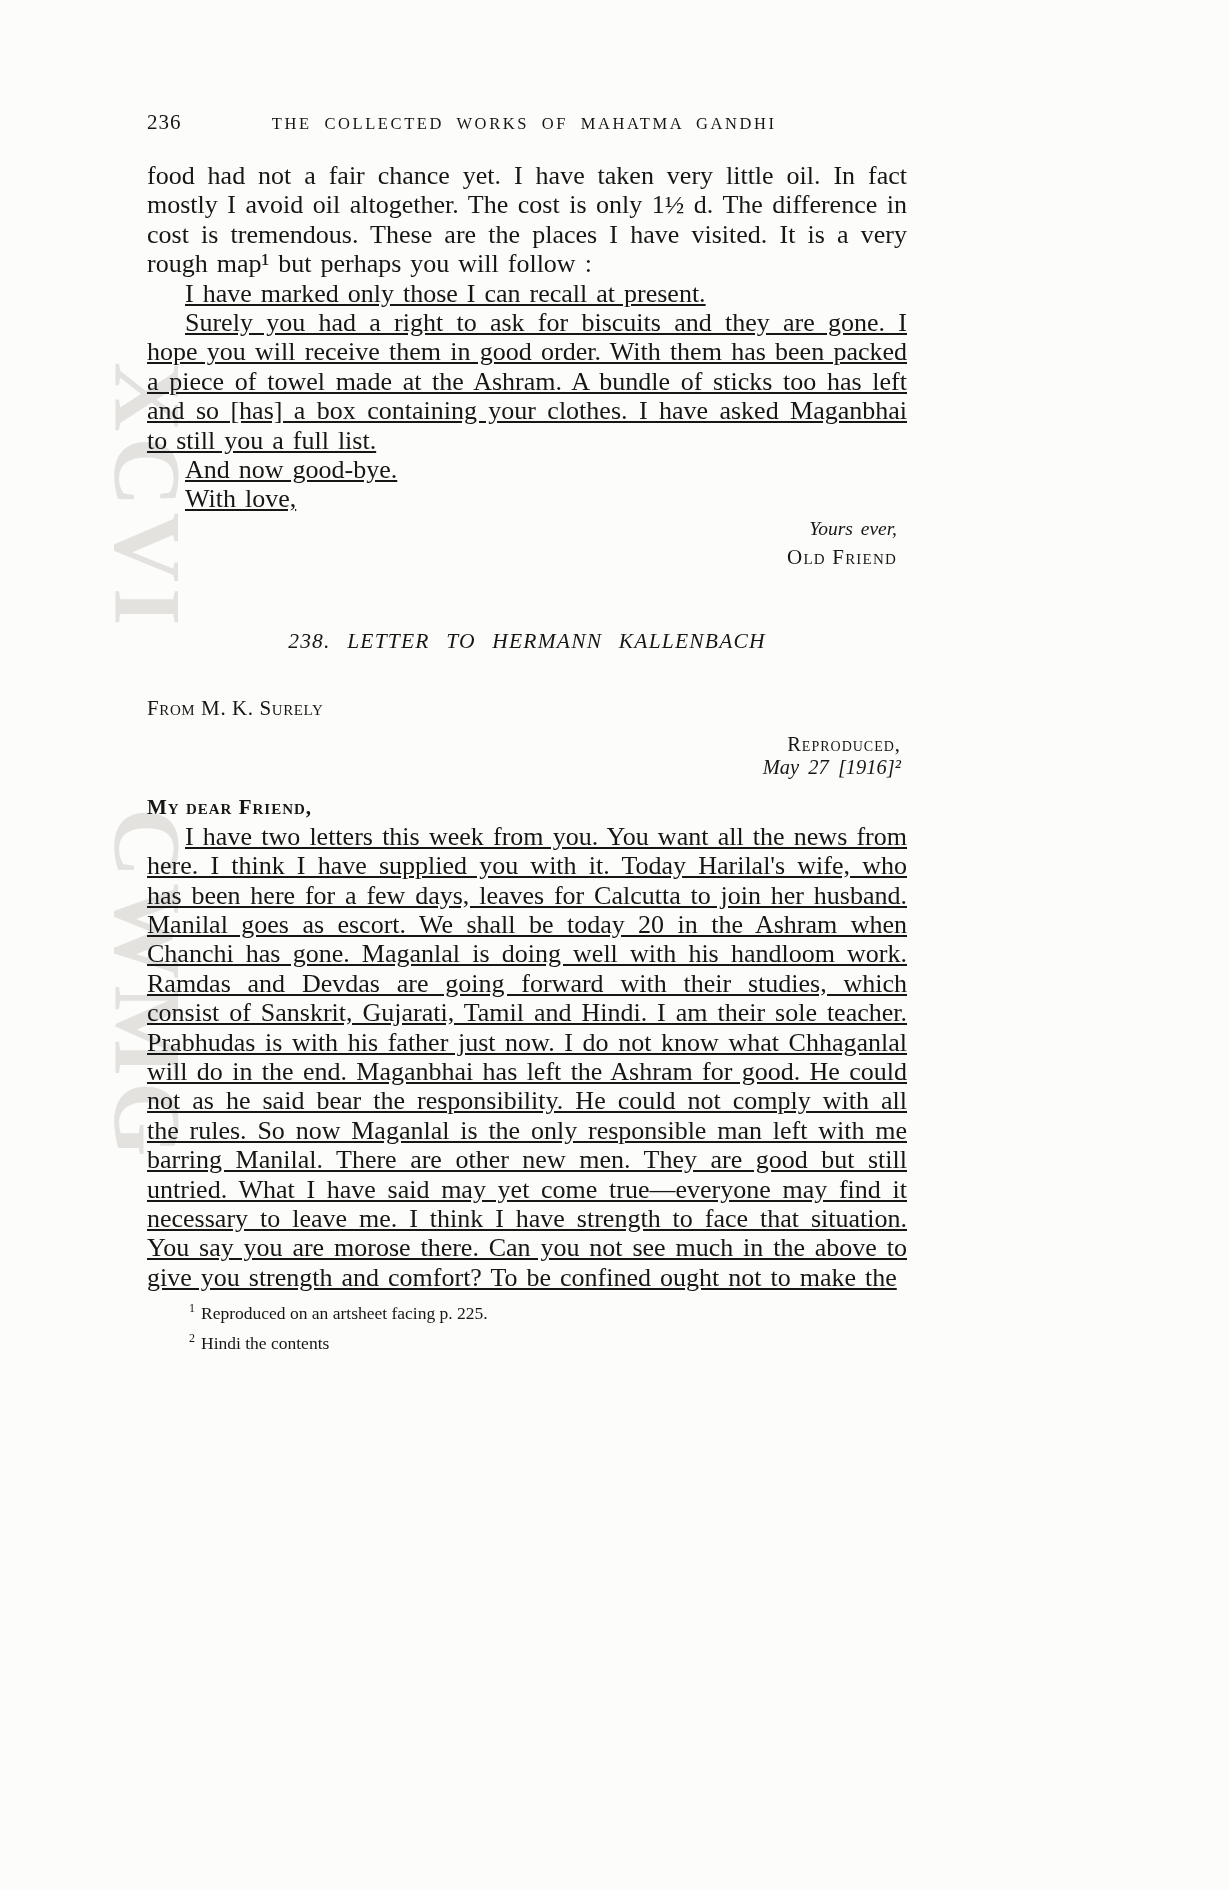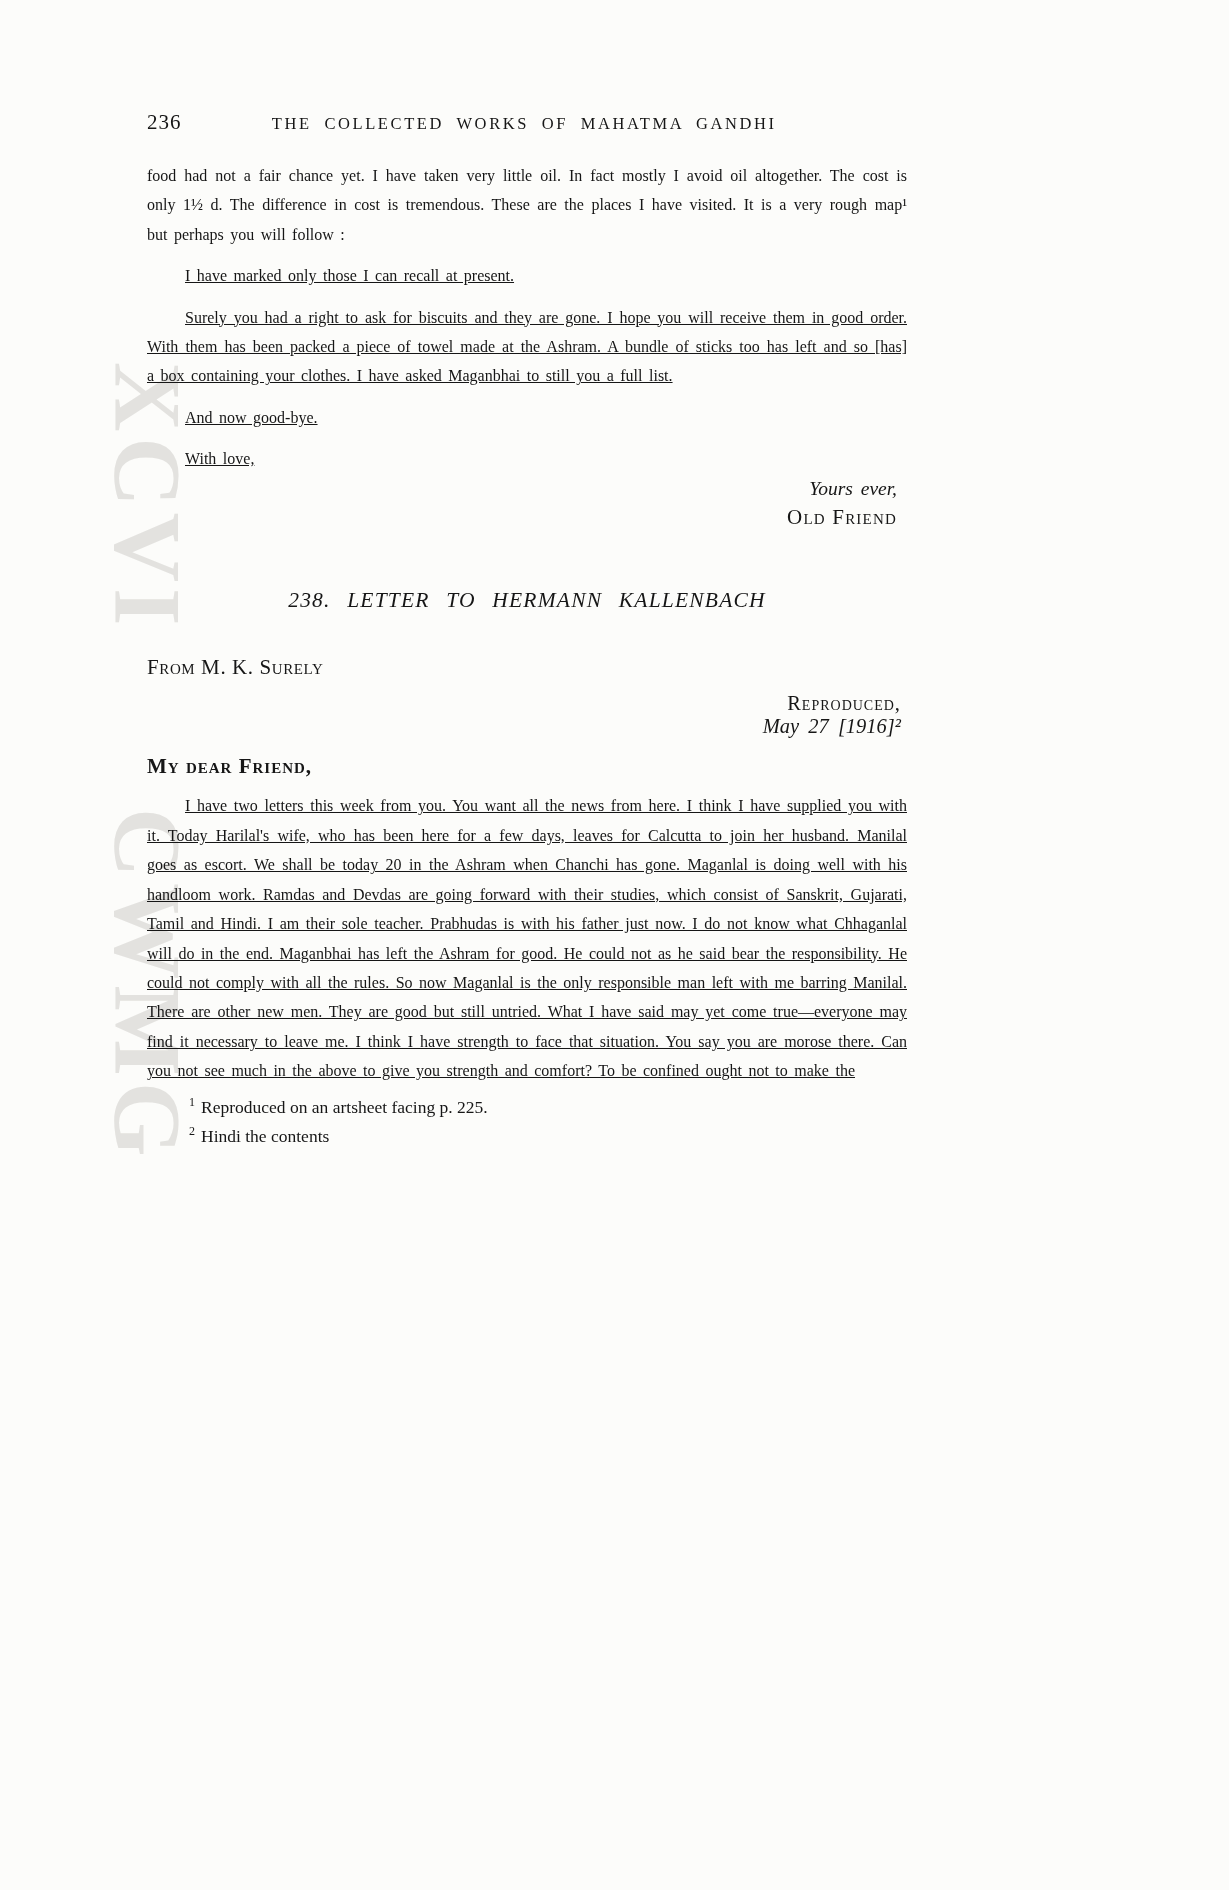--- a/index.html
+++ b/index.html
@@ -48,25 +48,24 @@
   .page-num { font-size:21px; letter-spacing:1px; }
   .running-title {
     flex:1;
     text-align:center;
     font-size:16.5px;
     letter-spacing:2.6px;
     word-spacing:6px;
     padding-right:40px;
   }
   p.body-line {
-    font-size:16px;
+    font-size:26px;
     line-height:29.4px;
     text-align:justify;
     word-spacing:2.5px;
-    margin-top:12px;
   }
   p.indent { text-indent:38px;text-decoration:underline; }
   p.noindent { text-indent:0; }
   .valediction {
     width:760px;
     text-align:right;
     padding-right:10px;
   }
   .valediction .yours {
     font-style:italic;

